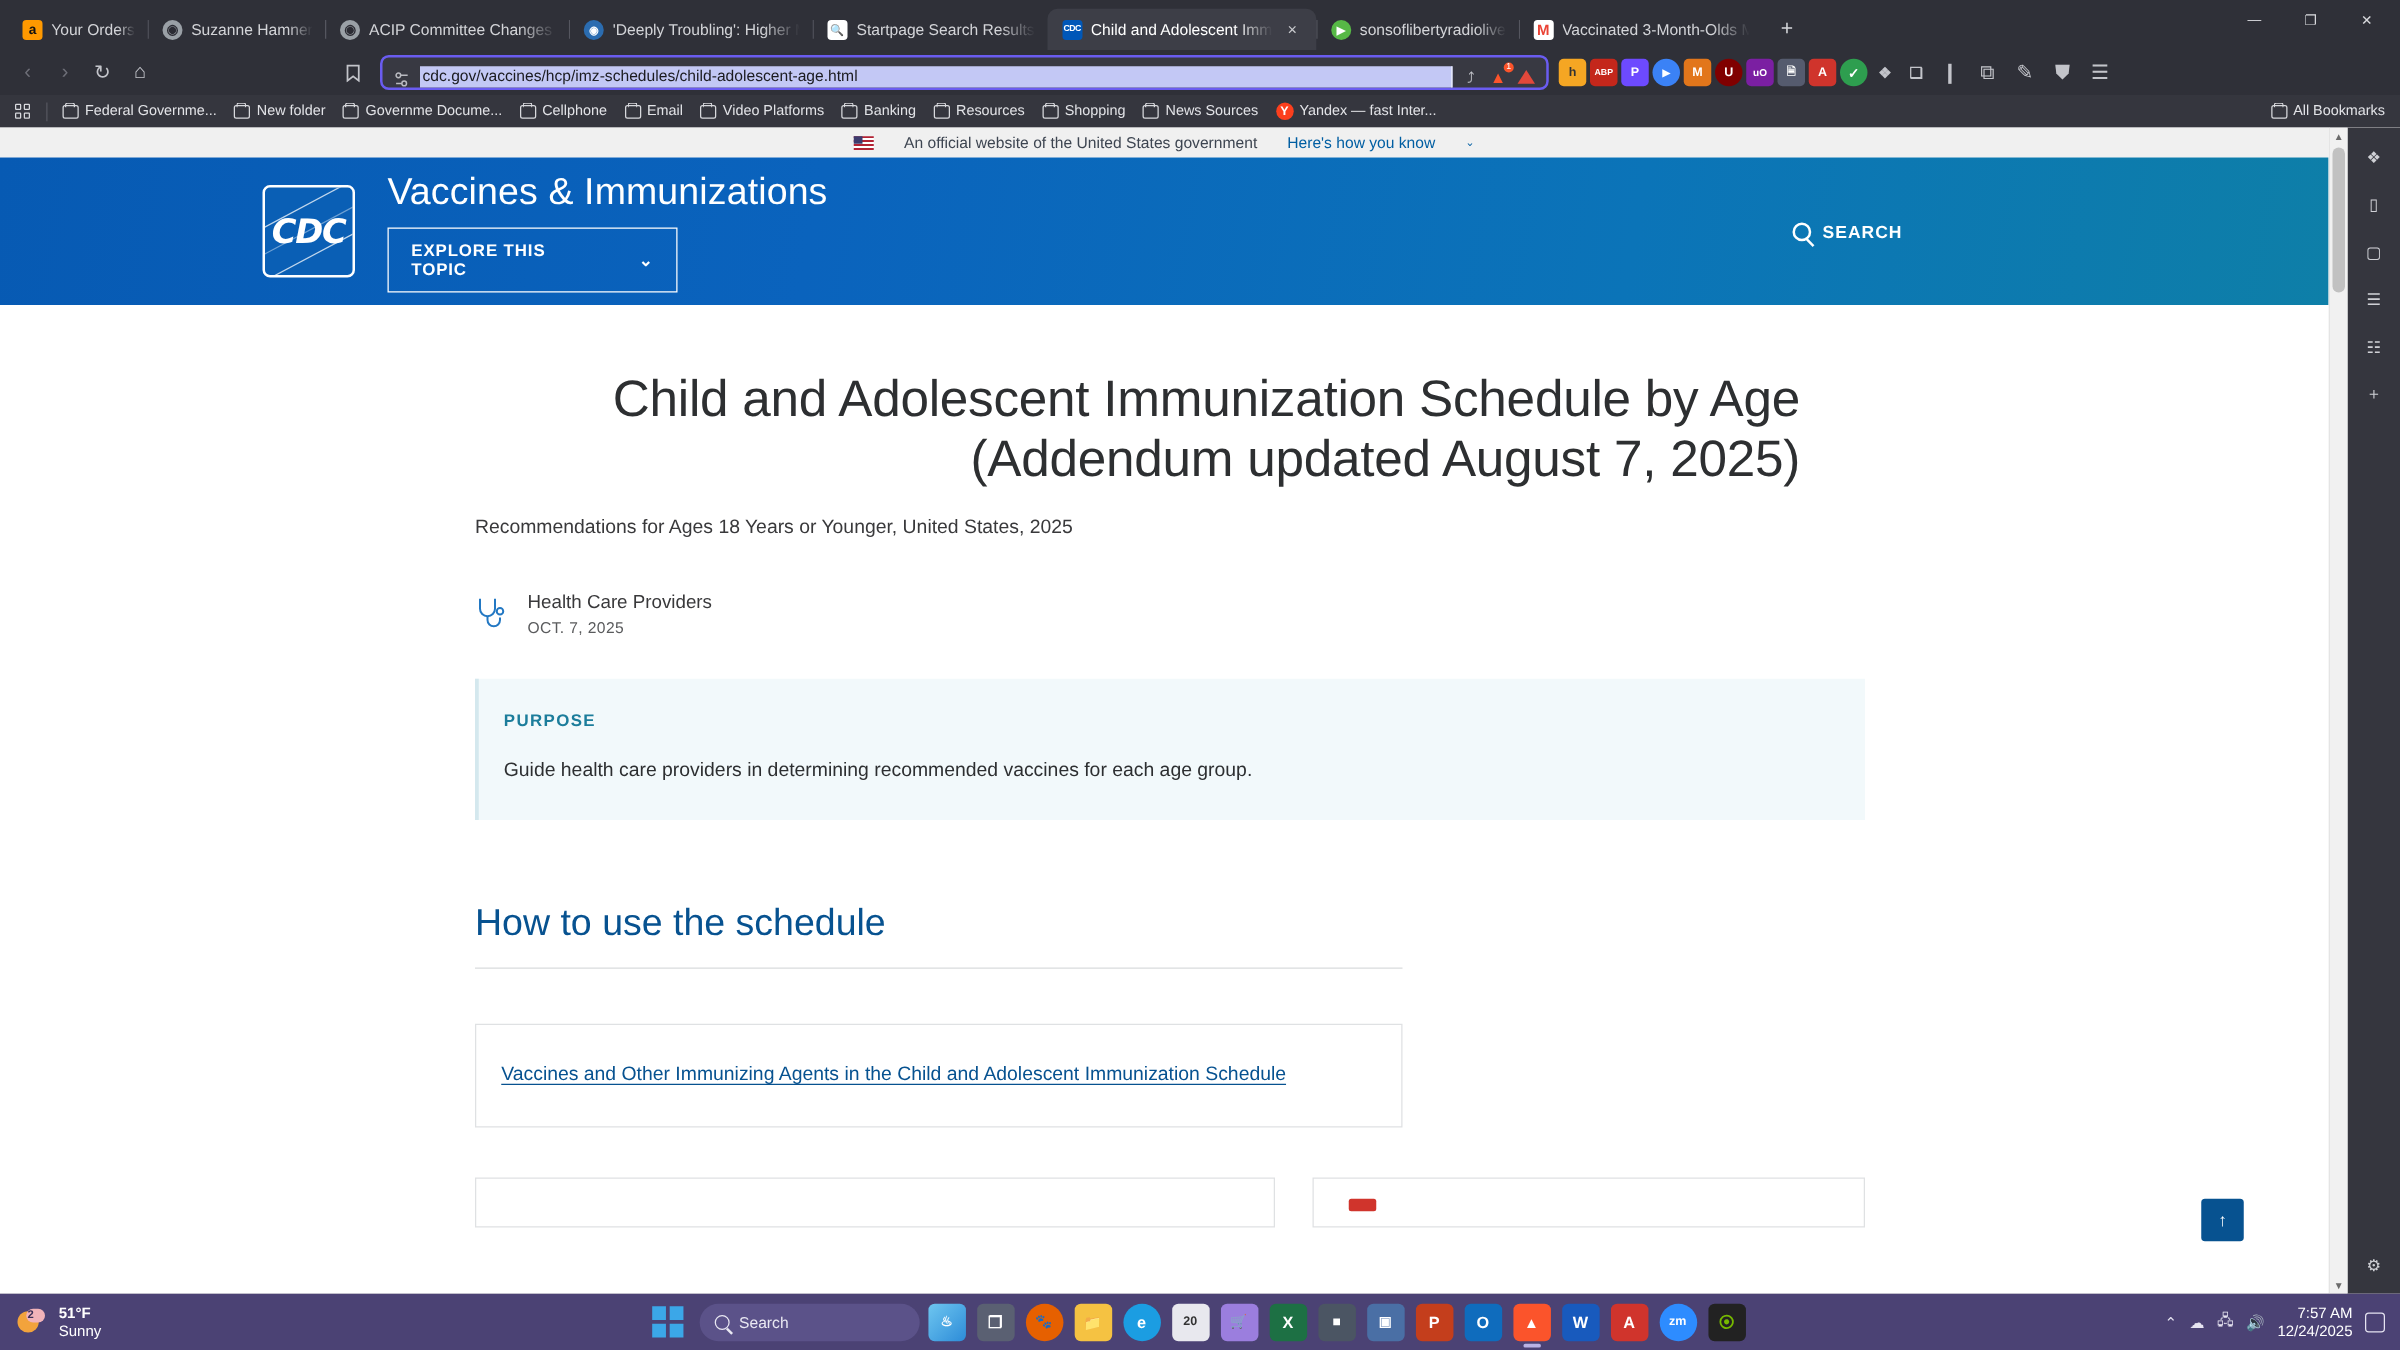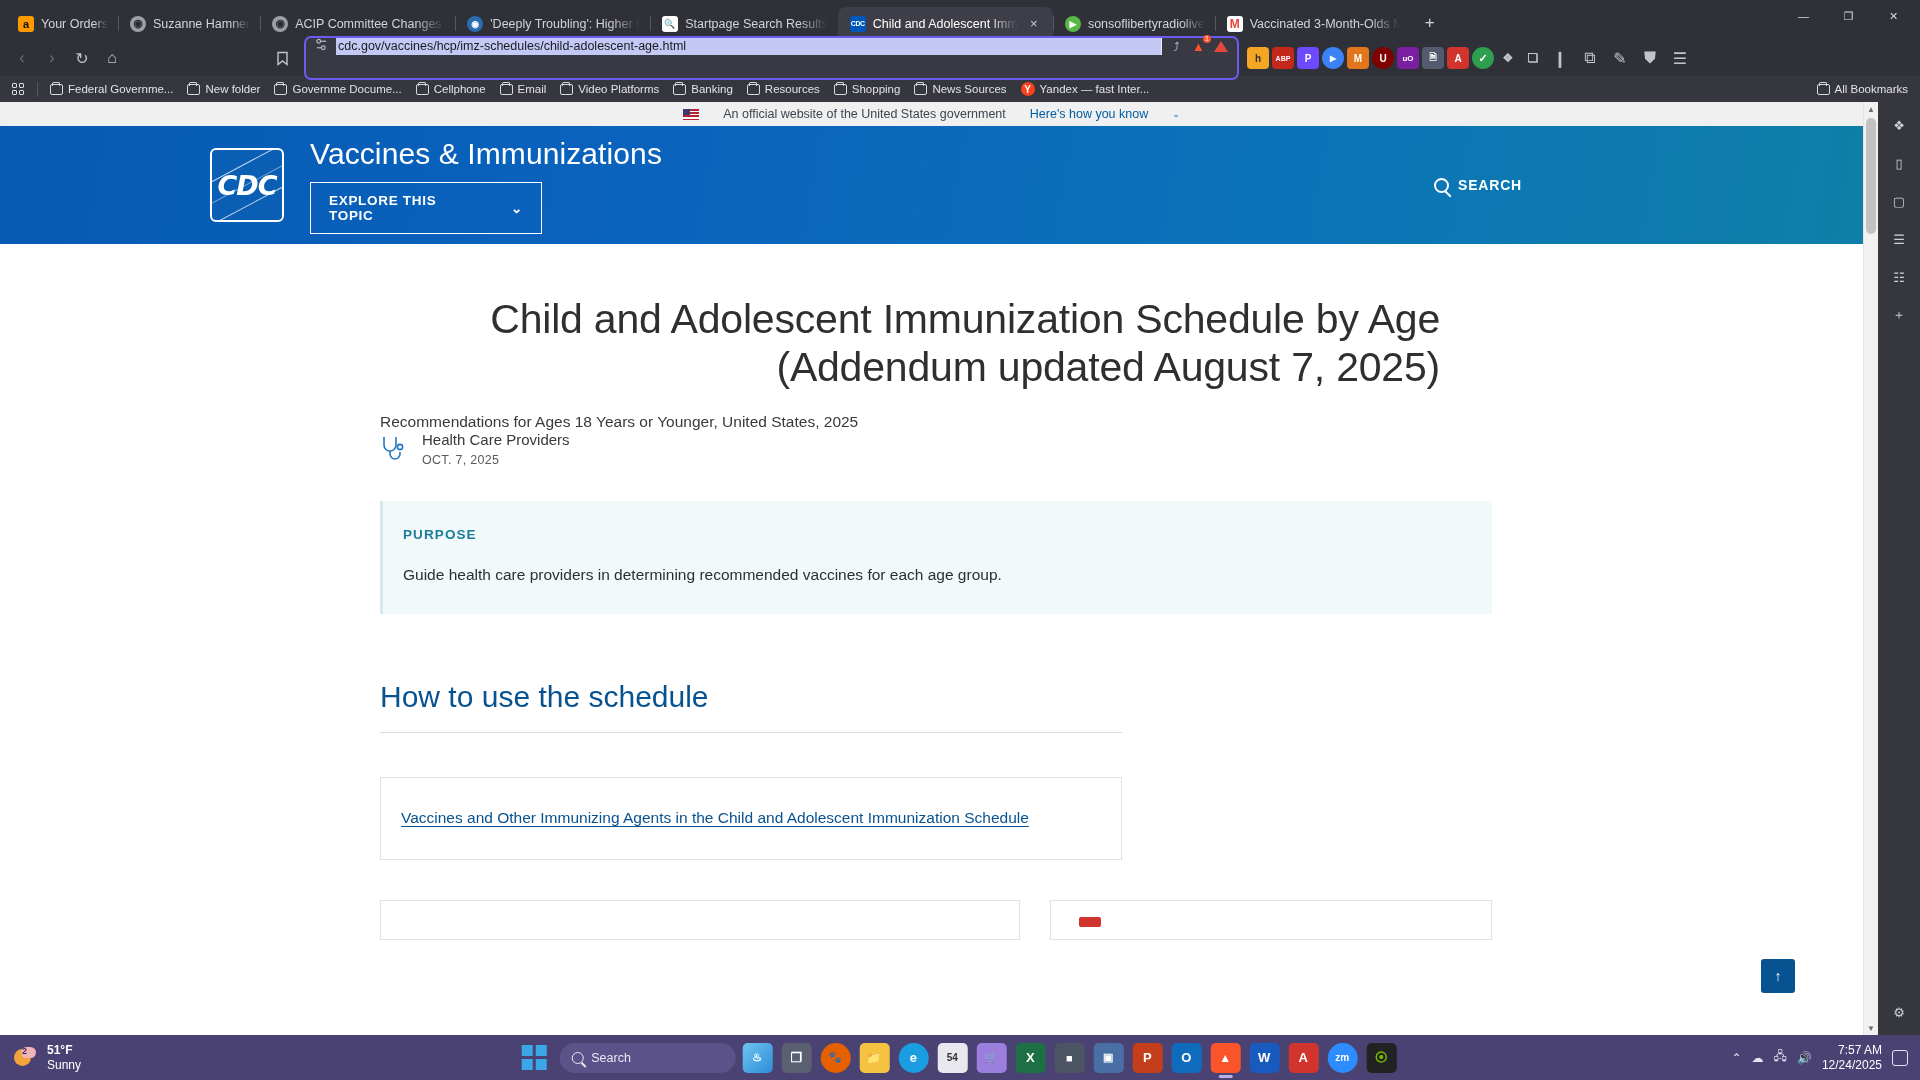--- a/index.html
+++ b/index.html
@@ -80,23 +80,23 @@
     height: 36px; background: #2f3038;
     display: flex; align-items: center; gap: 2px; padding: 0 8px;
   }
   .navbtn {
     width: 28px; height: 28px; border-radius: 6px;
     display: flex; align-items: center; justify-content: center;
     color: #c3c4ca; flex: 0 0 28px;
   }
   .navbtn.dim { color: #6e6f78; }
   .omnibox {
-    flex: 1 1 auto; height: 44px; max-width: 935px;
+    flex: 1 1 auto; height: 28px; max-width: 935px;
     background: #383942; border: 2px solid #6a5cf0; border-radius: 7px;
-    display: flex; align-items: flex-start; padding: 0 6px; gap: 6px;
+    display: flex; align-items: flex-end; padding: 0 6px; gap: 6px;
     margin: 0 6px; position: relative;
   }
   .omni-icon { width: 18px; flex: 0 0 18px; display: flex; align-items: center; justify-content: center; color: #b9bac0; }
   .omni-url {
     flex: 1 1 auto; font-size: 12.5px; color: #1b1b1f;
     background: #c3c8f5; padding: 1px 1px 2px 2px;
     white-space: nowrap; overflow: hidden;
     border-right: 1px solid #eceefc;
   }
   .omni-right { display: flex; align-items: center; gap: 5px; flex: 0 0 auto; padding-right: 2px; }
@@ -210,21 +210,21 @@
     width: 8px; height: 2px; background: #fff; transform: rotate(45deg);
   }
 
   
   .content { padding: 52px 0 0 380px; max-width: 1520px; }
   .page-h1 {
     font-size: 41px; line-height: 1.16; color: #2d2f31; font-weight: 400;
     max-width: 1060px; letter-spacing: -.2px; text-align: right;
   }
   .page-sub { margin-top: 22px; font-size: 15.5px; color: #39393b; }
-  .audience { display: flex; align-items: center; gap: 16px; }
+  .audience { margin-top: 42px; display: flex; align-items: center; gap: 16px; }
   .steth { width: 26px; height: 30px; flex: 0 0 26px; color: #2378c3; }
   .aud-text { display: flex; flex-direction: column; gap: 5px; }
   .aud-role { font-size: 15px; color: #39393b; }
   .aud-date { font-size: 12.5px; color: #5a5b5d; letter-spacing: .3px; }
 
   .purpose-box {
     margin-top: 34px; width: 1112px; background: #f2f9fb;
     border-left: 3px solid #d4e8ee; padding: 26px 0 30px 20px;
   }
   .purpose-label {
@@ -647,21 +647,21 @@
       </span>
     <span class="searchpill">
       <span class="mag2"></span>
       <span>Search</span>
     </span>
     <span class="tbapp" style="background:linear-gradient(135deg,#6ec6f0,#2d8cd8);font-size:11px">♨</span>
     <span class="tbapp" style="background:#5a6072">❐</span>
     <span class="tbapp" style="background:#e66000;border-radius:50%;font-size:11px">🐾</span>
     <span class="tbapp" style="background:#f5c242;color:#6b4d00;font-size:12px">📁</span>
     <span class="tbapp" style="background:#1b9de2;border-radius:50%">e</span>
-    <span class="tbapp" style="background:#e8e8ee;color:#333;font-size:10px">54</span>
+    <span class="tbapp" style="background:#e8e8ee;color:#333;font-size:10px">20</span>
     <span class="tbapp" style="background:#9b7ede;font-size:11px">🛒</span>
     <span class="tbapp" style="background:#1d7044">X</span>
     <span class="tbapp" style="background:#4b5563;font-size:11px">■</span>
     <span class="tbapp" style="background:#4a6fa5;font-size:11px">▣</span>
     <span class="tbapp" style="background:#c43e1c">P</span>
     <span class="tbapp" style="background:#0f6cbd">O</span>
     <span class="tbapp active" style="background:#fb542b;font-size:12px">▲</span>
     <span class="tbapp" style="background:#185abd">W</span>
     <span class="tbapp" style="background:#d0342c">A</span>
     <span class="tbapp" style="background:#2d8cff;border-radius:50%;font-size:10px">zm</span>

